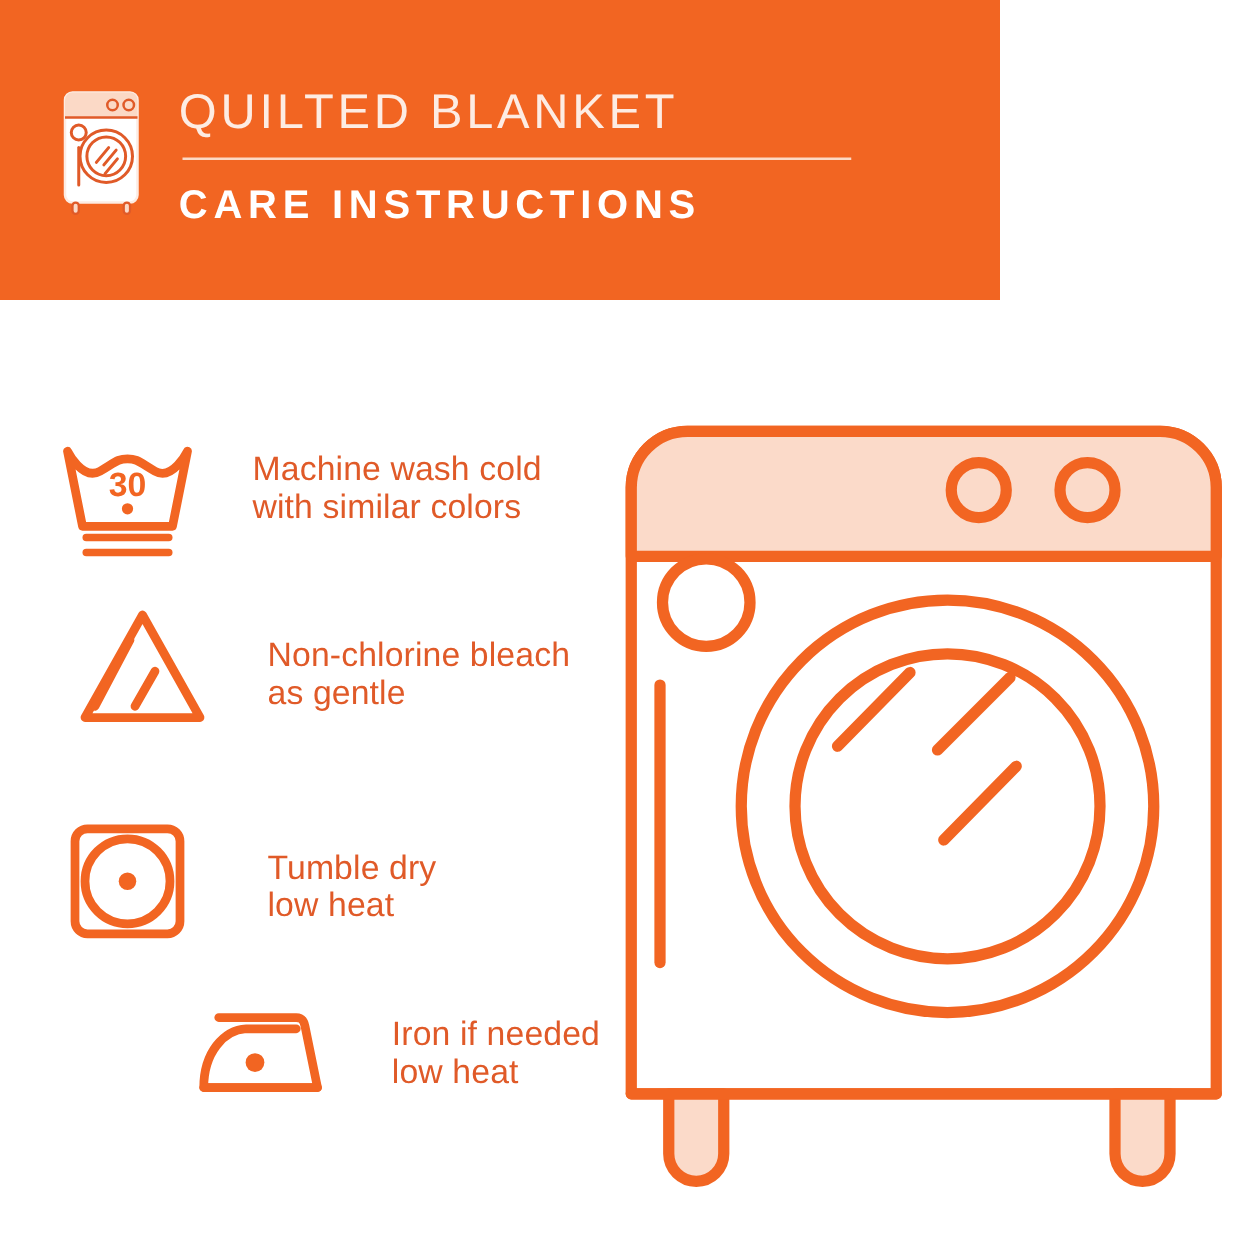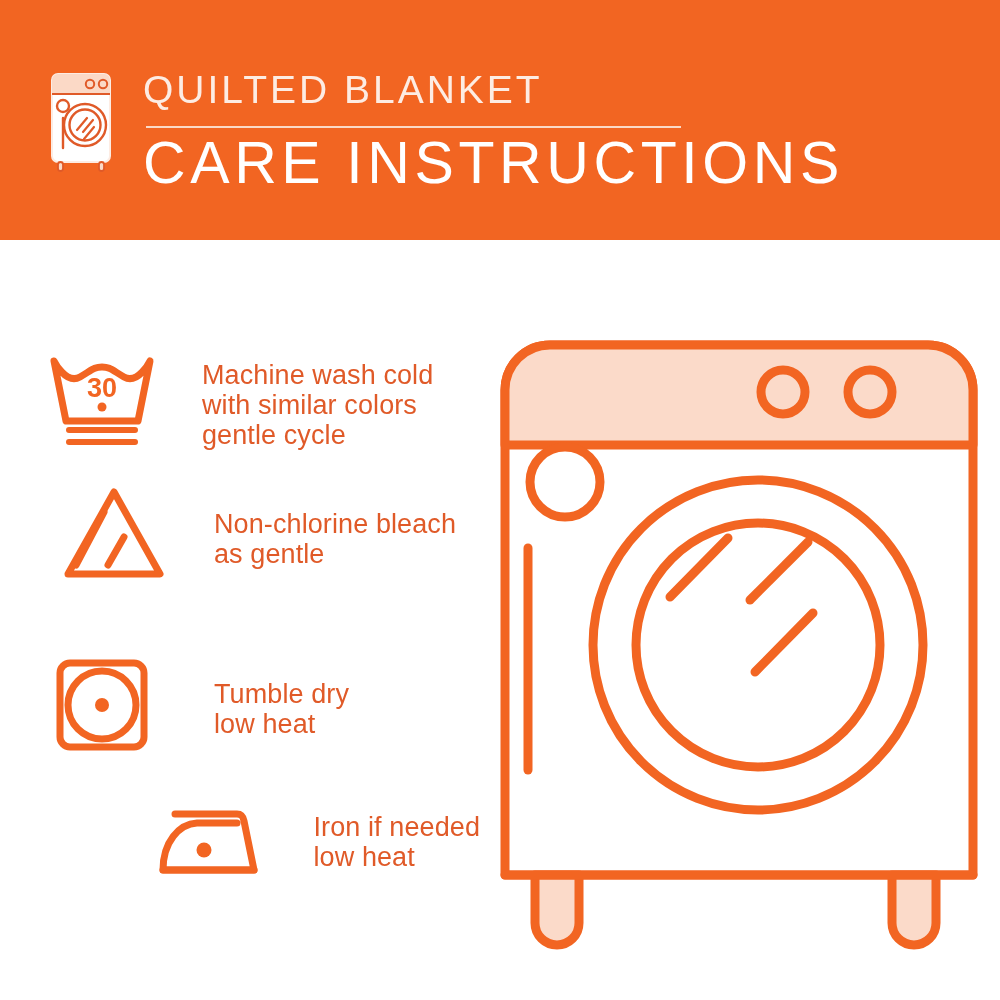--- a/index.html
+++ b/index.html
@@ -18,21 +18,21 @@
     width: 1000px;
     height: 1000px;
     background: #ffffff;
   }
 
   
   .header {
     position: absolute;
     left: 0;
     top: 0;
-    width: 1000px;
+    width: 800px;
     height: 240px;
     background: #f26522;
     box-sizing: border-box;
   }
   .header-logo {
     position: absolute;
     left: 44px;
     top: 68px;
     width: 76px;
     height: 108px;
@@ -53,24 +53,24 @@
     font-family: "Liberation Sans", sans-serif;
   }
   .title-rule {
     width: 535px;
     height: 2px;
     background: #fbd9c6;
     margin: 12px 0 9px 3px;
   }
   .title-bottom {
     color: #ffffff;
-    font-size: 59px;
+    font-size: 32px;
     line-height: 52px;
     letter-spacing: 4.6px;
-    font-weight: 400;
+    font-weight: 700;
     white-space: nowrap;
     font-family: "Liberation Sans", sans-serif;
   }
 
   
   .care-list {
     position: absolute;
     left: 0;
     top: 240px;
     width: 480px;
@@ -174,21 +174,20 @@
           <text x="58" y="52" text-anchor="middle" font-family="Liberation Sans, sans-serif" font-size="27" font-weight="700" fill="#f26522">30</text>
           <circle cx="58" cy="62" r="4.5" fill="#f26522"></circle>
 
           <rect x="22" y="82" width="72" height="6" rx="3" fill="#f26522"></rect>
           <rect x="22" y="94" width="72" height="6" rx="3" fill="#f26522"></rect>
         </svg>
       </div>
       <div class="care-text">
         <div>Machine wash cold</div>
         <div>with similar colors</div>
-        <div>gentle cycle</div>
       </div>
     </div>
 
     <div class="care-row care-row-1">
       <div class="care-symbol">
         <svg viewBox="0 0 116 106" width="116" height="106">
           <path d="M58 10 L104 92 L12 92 Z" fill="none" stroke="#f26522" stroke-width="7" stroke-linejoin="round"></path>
           <line x1="48" y1="30" x2="20" y2="83" stroke="#f26522" stroke-width="7" stroke-linecap="round"></line>
           <line x1="68" y1="55" x2="52" y2="83" stroke="#f26522" stroke-width="7" stroke-linecap="round"></line>
         </svg>

